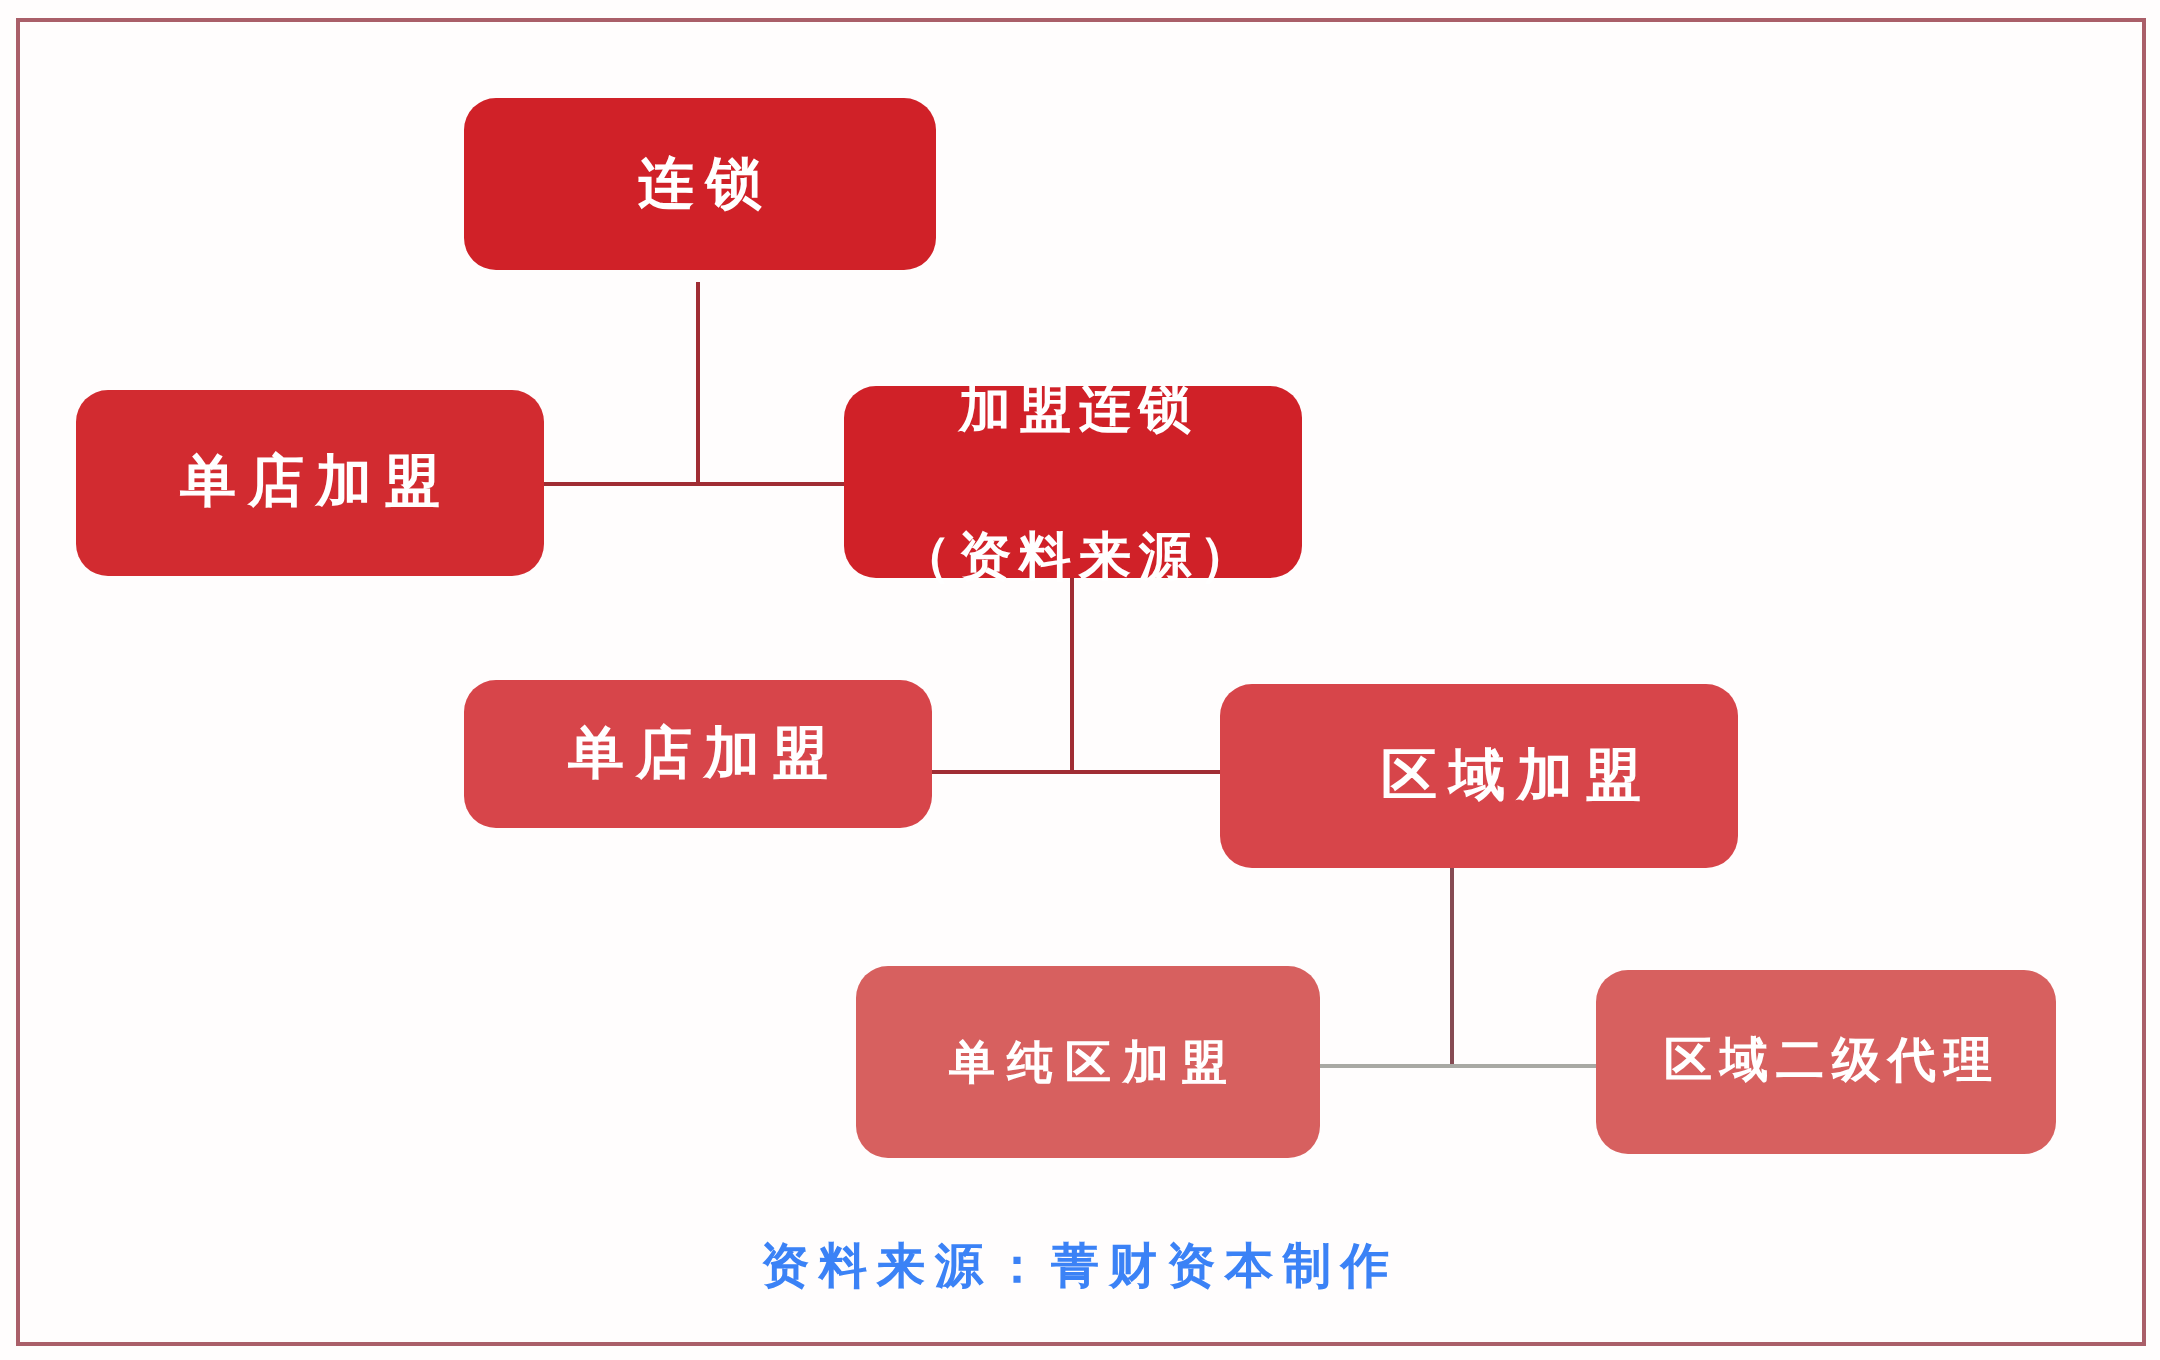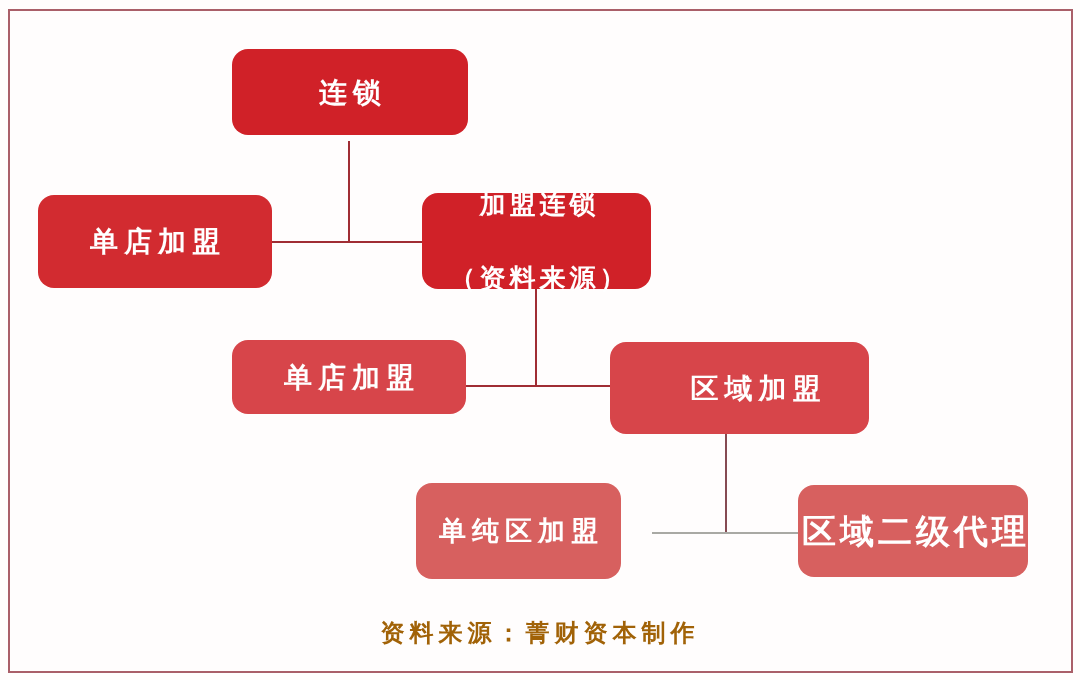--- a/index.html
+++ b/index.html
@@ -45,22 +45,22 @@
   .node span {
     display: block;
     text-indent: 6px; 
     white-space: nowrap;
   }
   #n1 { left: 232px; top: 49px;  width: 236px; height: 86px; }
   #n2 { left: 38px;  top: 195px; width: 234px; height: 93px; }
   #n3 { left: 422px; top: 193px; width: 229px; height: 96px; font-size: 26px; letter-spacing: 4px; gap: 37px; }
   #n4 { left: 232px; top: 340px; width: 234px; height: 74px; }
   #n5 { left: 610px; top: 342px; width: 227px; height: 92px; padding-left: 32px; }
-  #n6 { left: 416px; top: 483px; width: 205px; height: 96px; font-size: 27px; }
-  #n7 { left: 798px; top: 485px; width: 230px; height: 92px; font-size: 34px; letter-spacing: 4px; }
+  #n6 { left: 428px; top: 483px; width: 232px; height: 96px; font-size: 23px; }
+  #n7 { left: 798px; top: 485px; width: 230px; height: 92px; font-size: 24px; letter-spacing: 4px; }
   .conn { position: absolute; }
   #v1 { left: 348px; top: 141px; width: 2px;   height: 101px; }
   #h1 { left: 272px; top: 241px; width: 150px; height: 2px; }
   #v2 { left: 535px; top: 289px; width: 2px;   height: 97px; }
   #h2 { left: 466px; top: 385px; width: 144px; height: 2px; }
   #v3 { left: 725px; top: 434px; width: 2px;   height: 99px; }
   #h3 { left: 652px; top: 532px; width: 146px; height: 2px; }
   .source-note {
     position: absolute;
     left: 0;
@@ -107,16 +107,16 @@
   </div>
 
   <div class="node" id="n6" style="background-color: rgb(215, 96, 95);">
     <span>单纯区加盟</span>
   </div>
 
   <div class="node" id="n7" style="background-color: rgb(215, 96, 95);">
     <span>区域二级代理</span>
   </div>
 
-  <div class="source-note" style="color: #a16207;">资料来源：菁财资本制作</div>
+  <div class="source-note" style="color: #3b82f6;">资料来源：菁财资本制作</div>
 
   <div class="frame" style="border-color: rgb(170, 95, 105);"></div>
 </div>
 
 </body></html>

